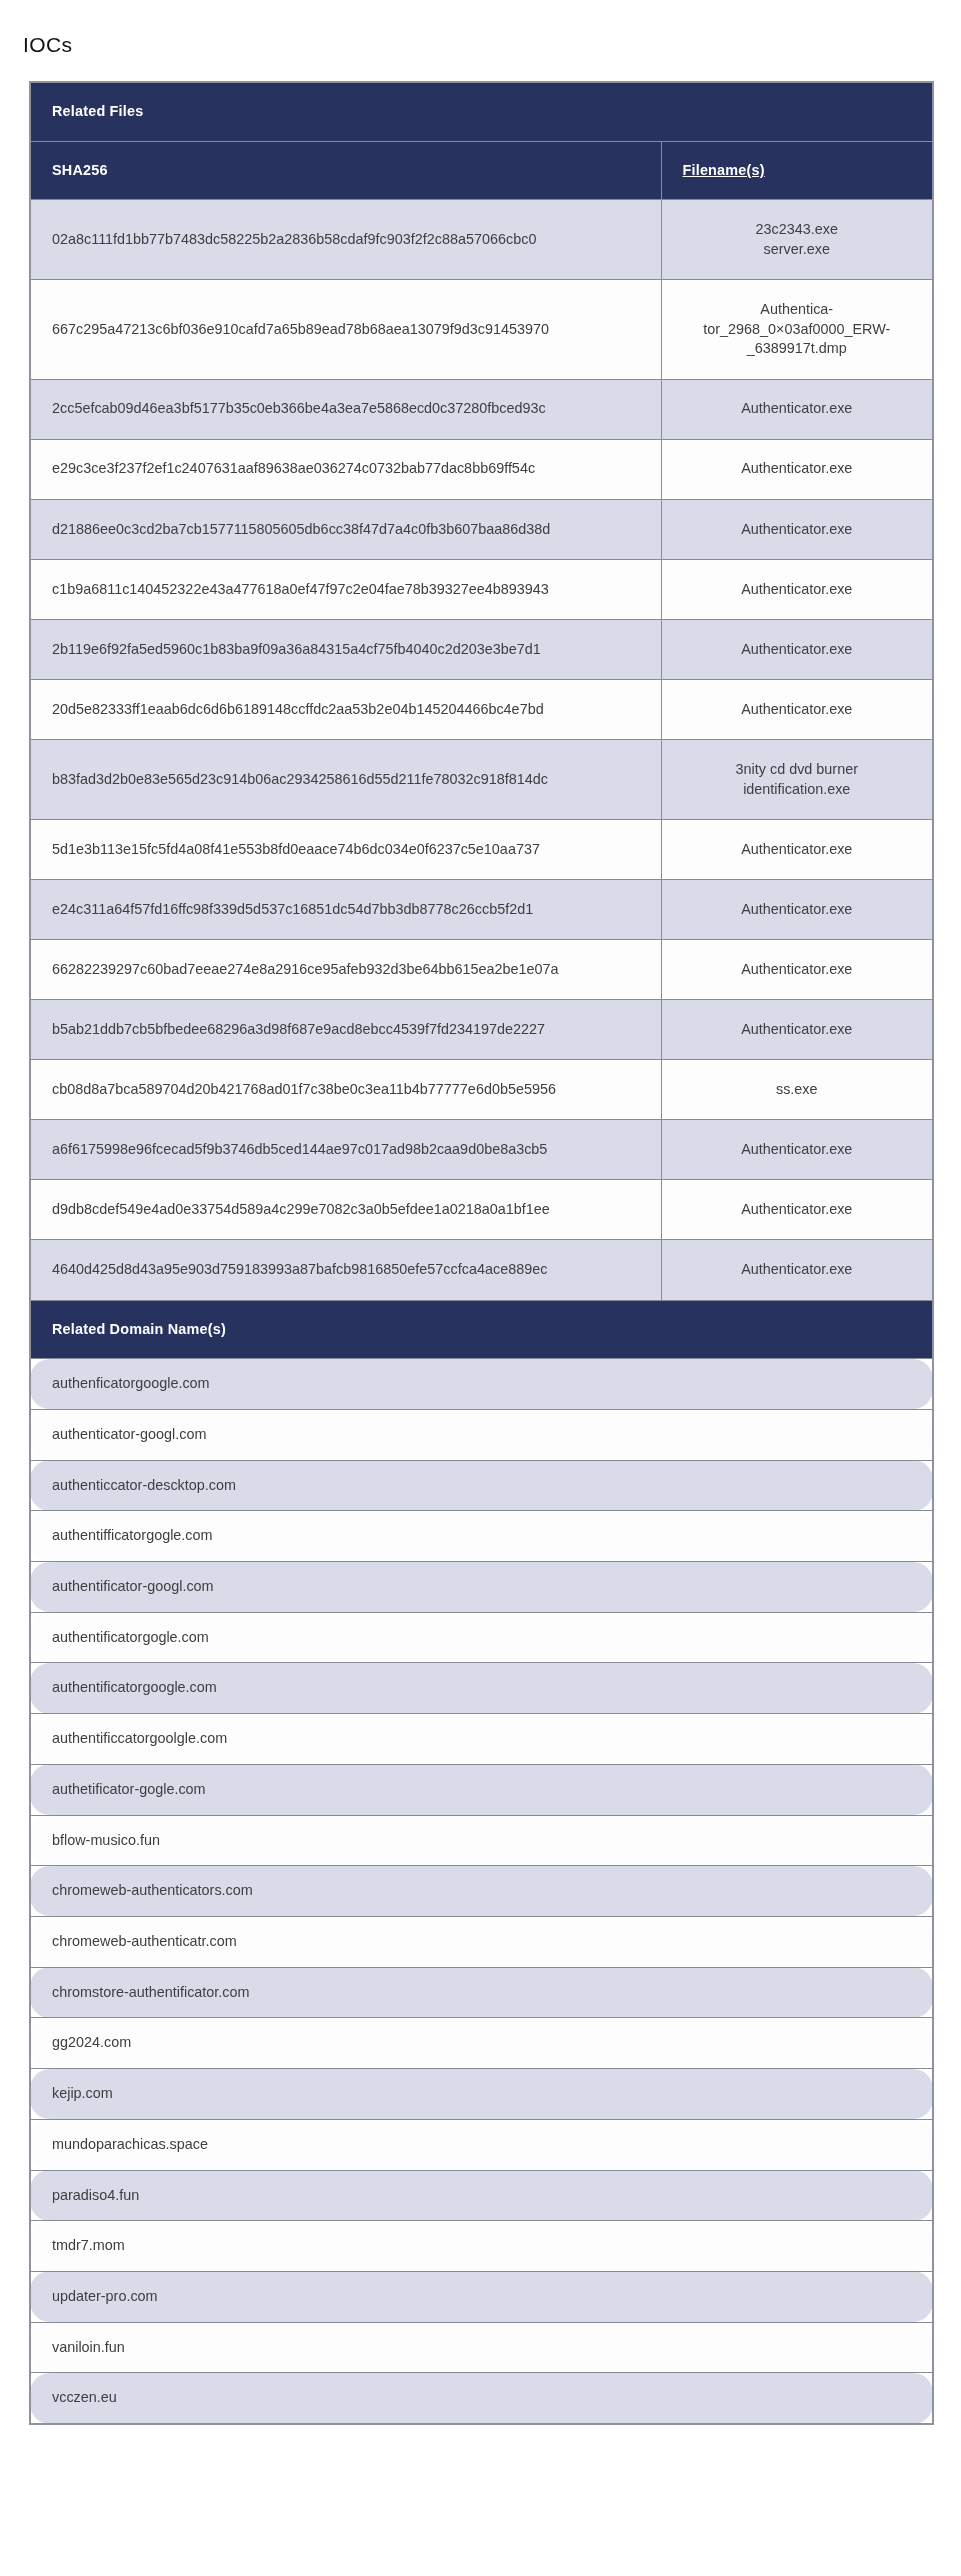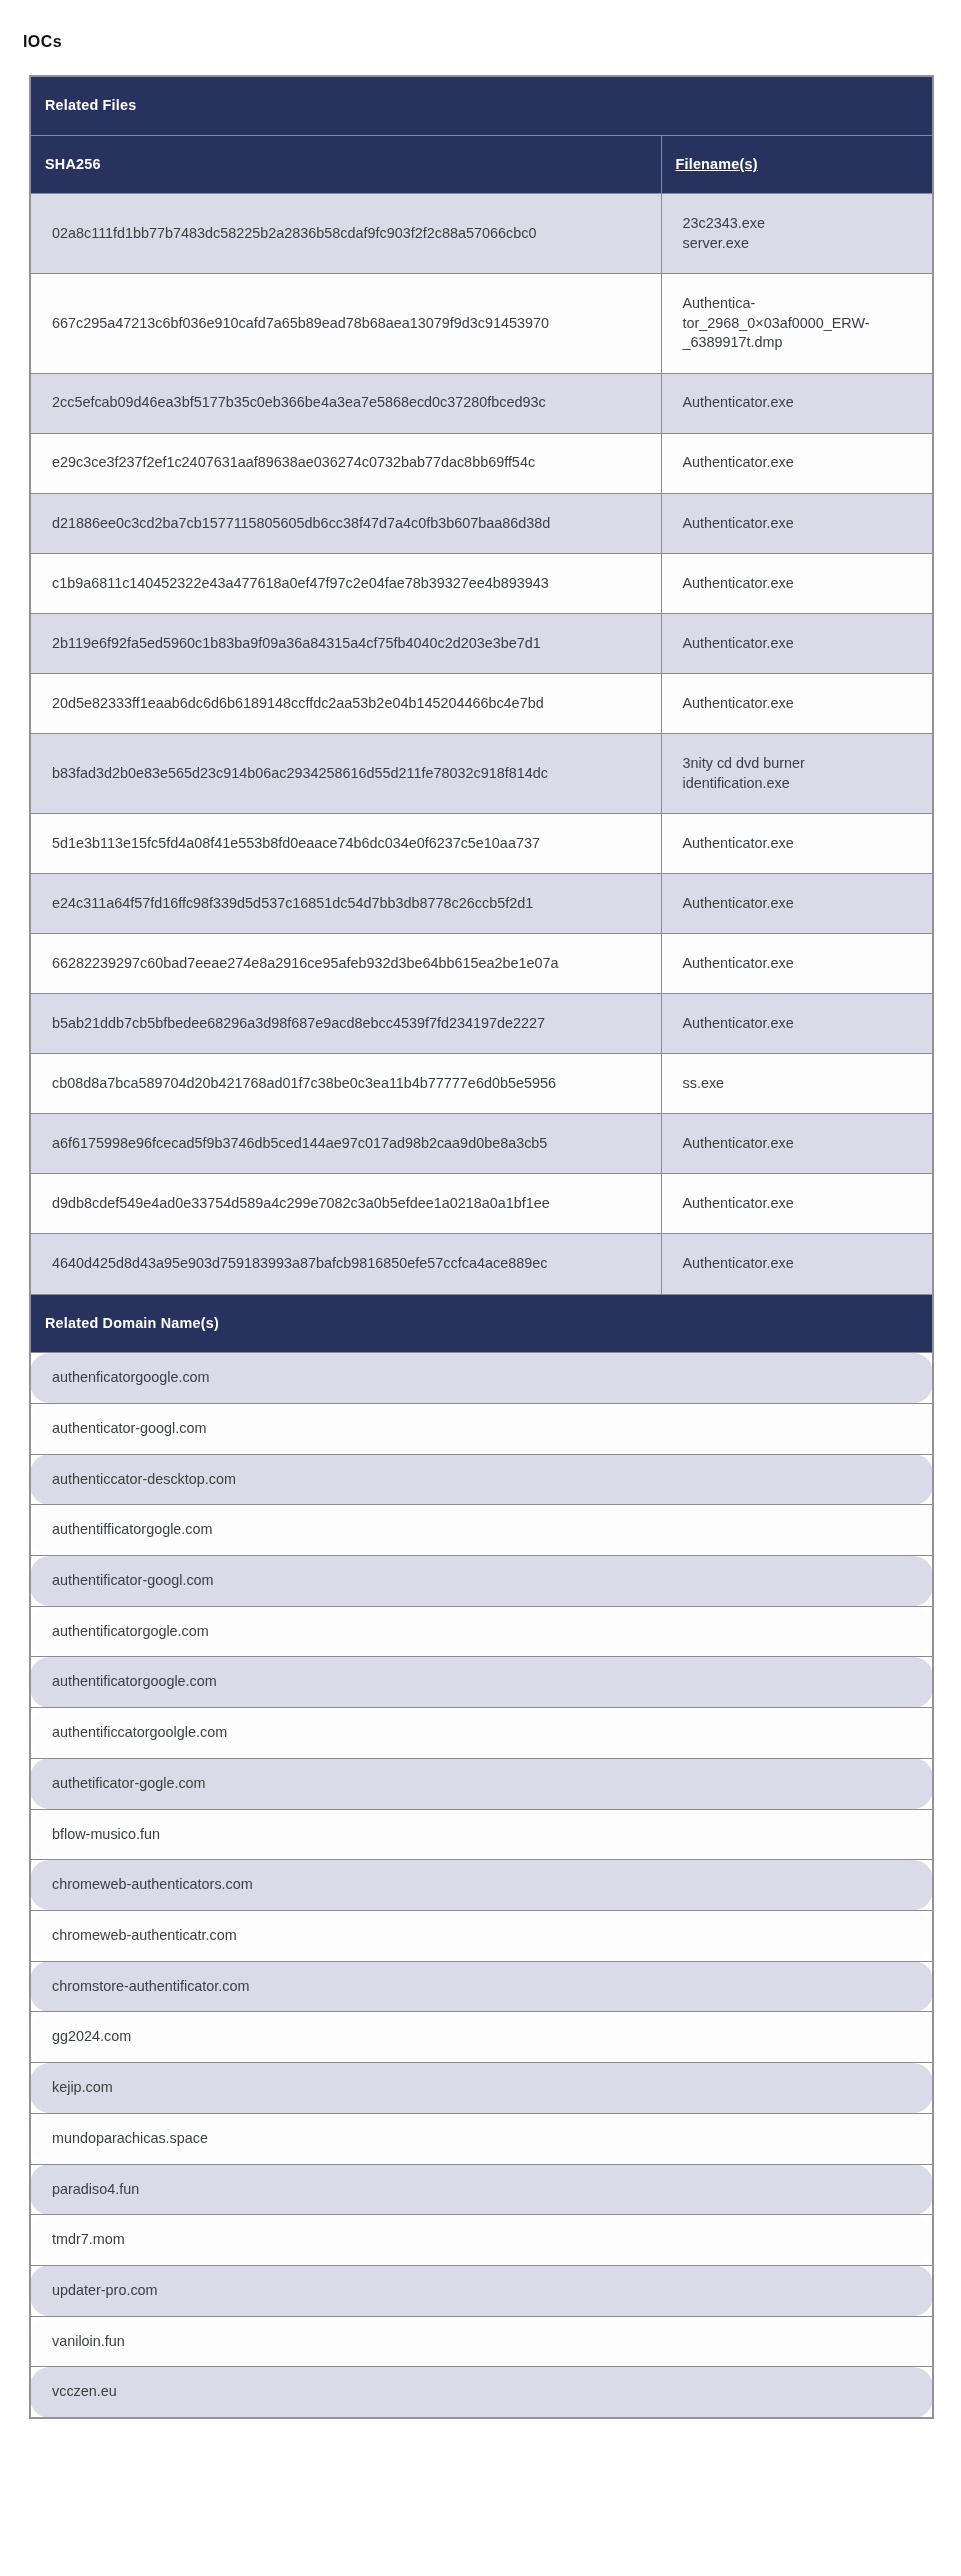--- a/index.html
+++ b/index.html
@@ -9,22 +9,22 @@
     font-family: "Liberation Sans", "DejaVu Sans", sans-serif;
     color: #3c4043;
   }
   .page {
     width: 962px;
     box-sizing: border-box;
     padding: 33px 0 7.6px 0;
   }
   h1.page-title {
     margin: 0 0 24px 23px;
-    font-size: 16px;
-    font-weight: 700;
+    font-size: 21px;
+    font-weight: 400;
     color: #121212;
     letter-spacing: 0.4px;
   }
   table.ioc-table {
     border-collapse: collapse;
     table-layout: fixed;
     width: 903px;
     margin-left: 29px;
     border: 2.3px solid #8f939e;
     font-size: 14.4px;
@@ -37,21 +37,21 @@
     text-align: left;
     word-break: break-all;
     overflow-wrap: anywhere;
   }
   
   tr.section-row th,
   tr.col-row th {
     background: #28325f;
     color: #ffffff;
     font-weight: 700;
-    padding: 19px 14px;
+    padding: 19px 21px;
     letter-spacing: 0.2px;
     border-color: #868b97;
   }
   tr.col-row th.col-file { border-left: 0.8px solid #9aa0ad; text-decoration: underline; }
   
   td.sha-cell, td.file-cell {
     padding: 19.7px 21px;
     background: #fdfdfe;
   }
   col.c-sha  { width: 631px; }
@@ -59,21 +59,21 @@
   tbody.files-body tr:nth-child(odd) td { background: #d9dce8; }
   tbody.files-body tr:nth-child(even) td { background: #fdfdfe; }
   
   td.domain-cell {
     padding: 15px 21px;
     background: #fdfdfe;
     border-radius: 20px;
   }
   tbody.domains-body tr:nth-child(odd) td { background: #d9dce8; }
   tbody.domains-body tr:nth-child(even) td { background: #fdfdfe; }
-  .filename-line { word-break: break-all; }
+  .filename-line { word-break: break-all; text-align: center; }
 </style>
 </head>
 <body>
 
 <div class="page">
   <h1 class="page-title">IOCs</h1>
 
   <table class="ioc-table">
     <colgroup>
       <col class="c-sha">

